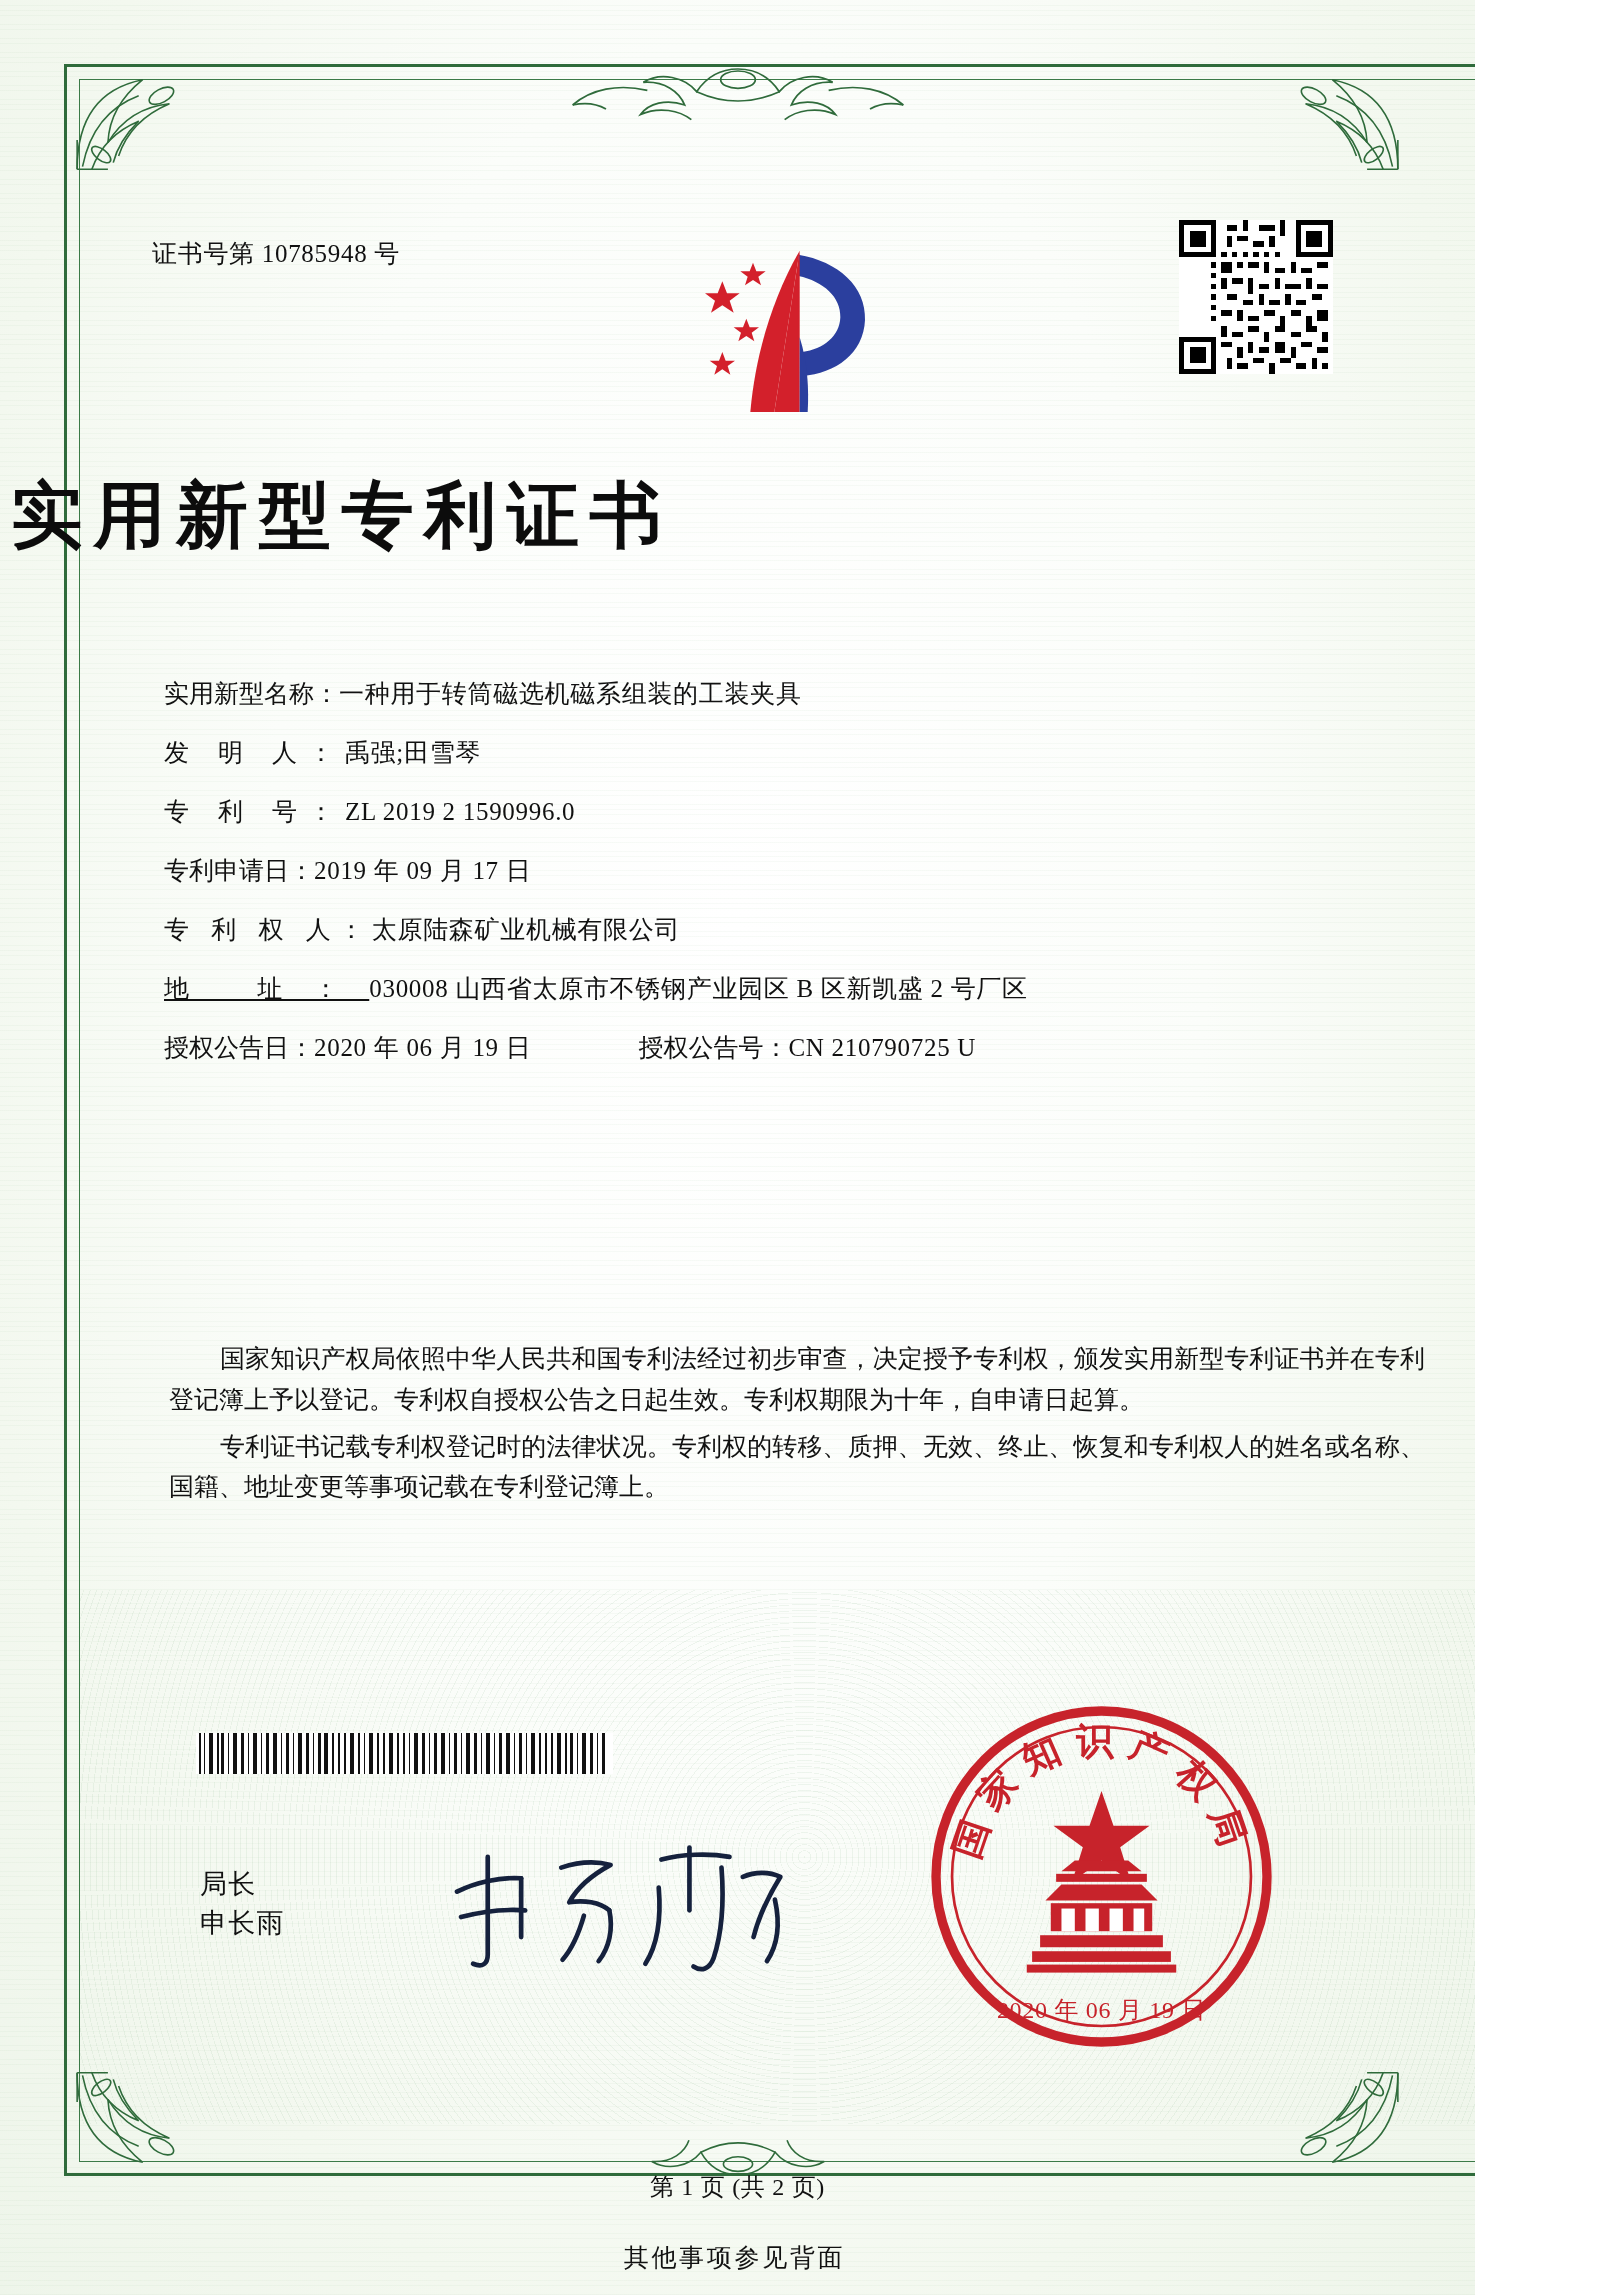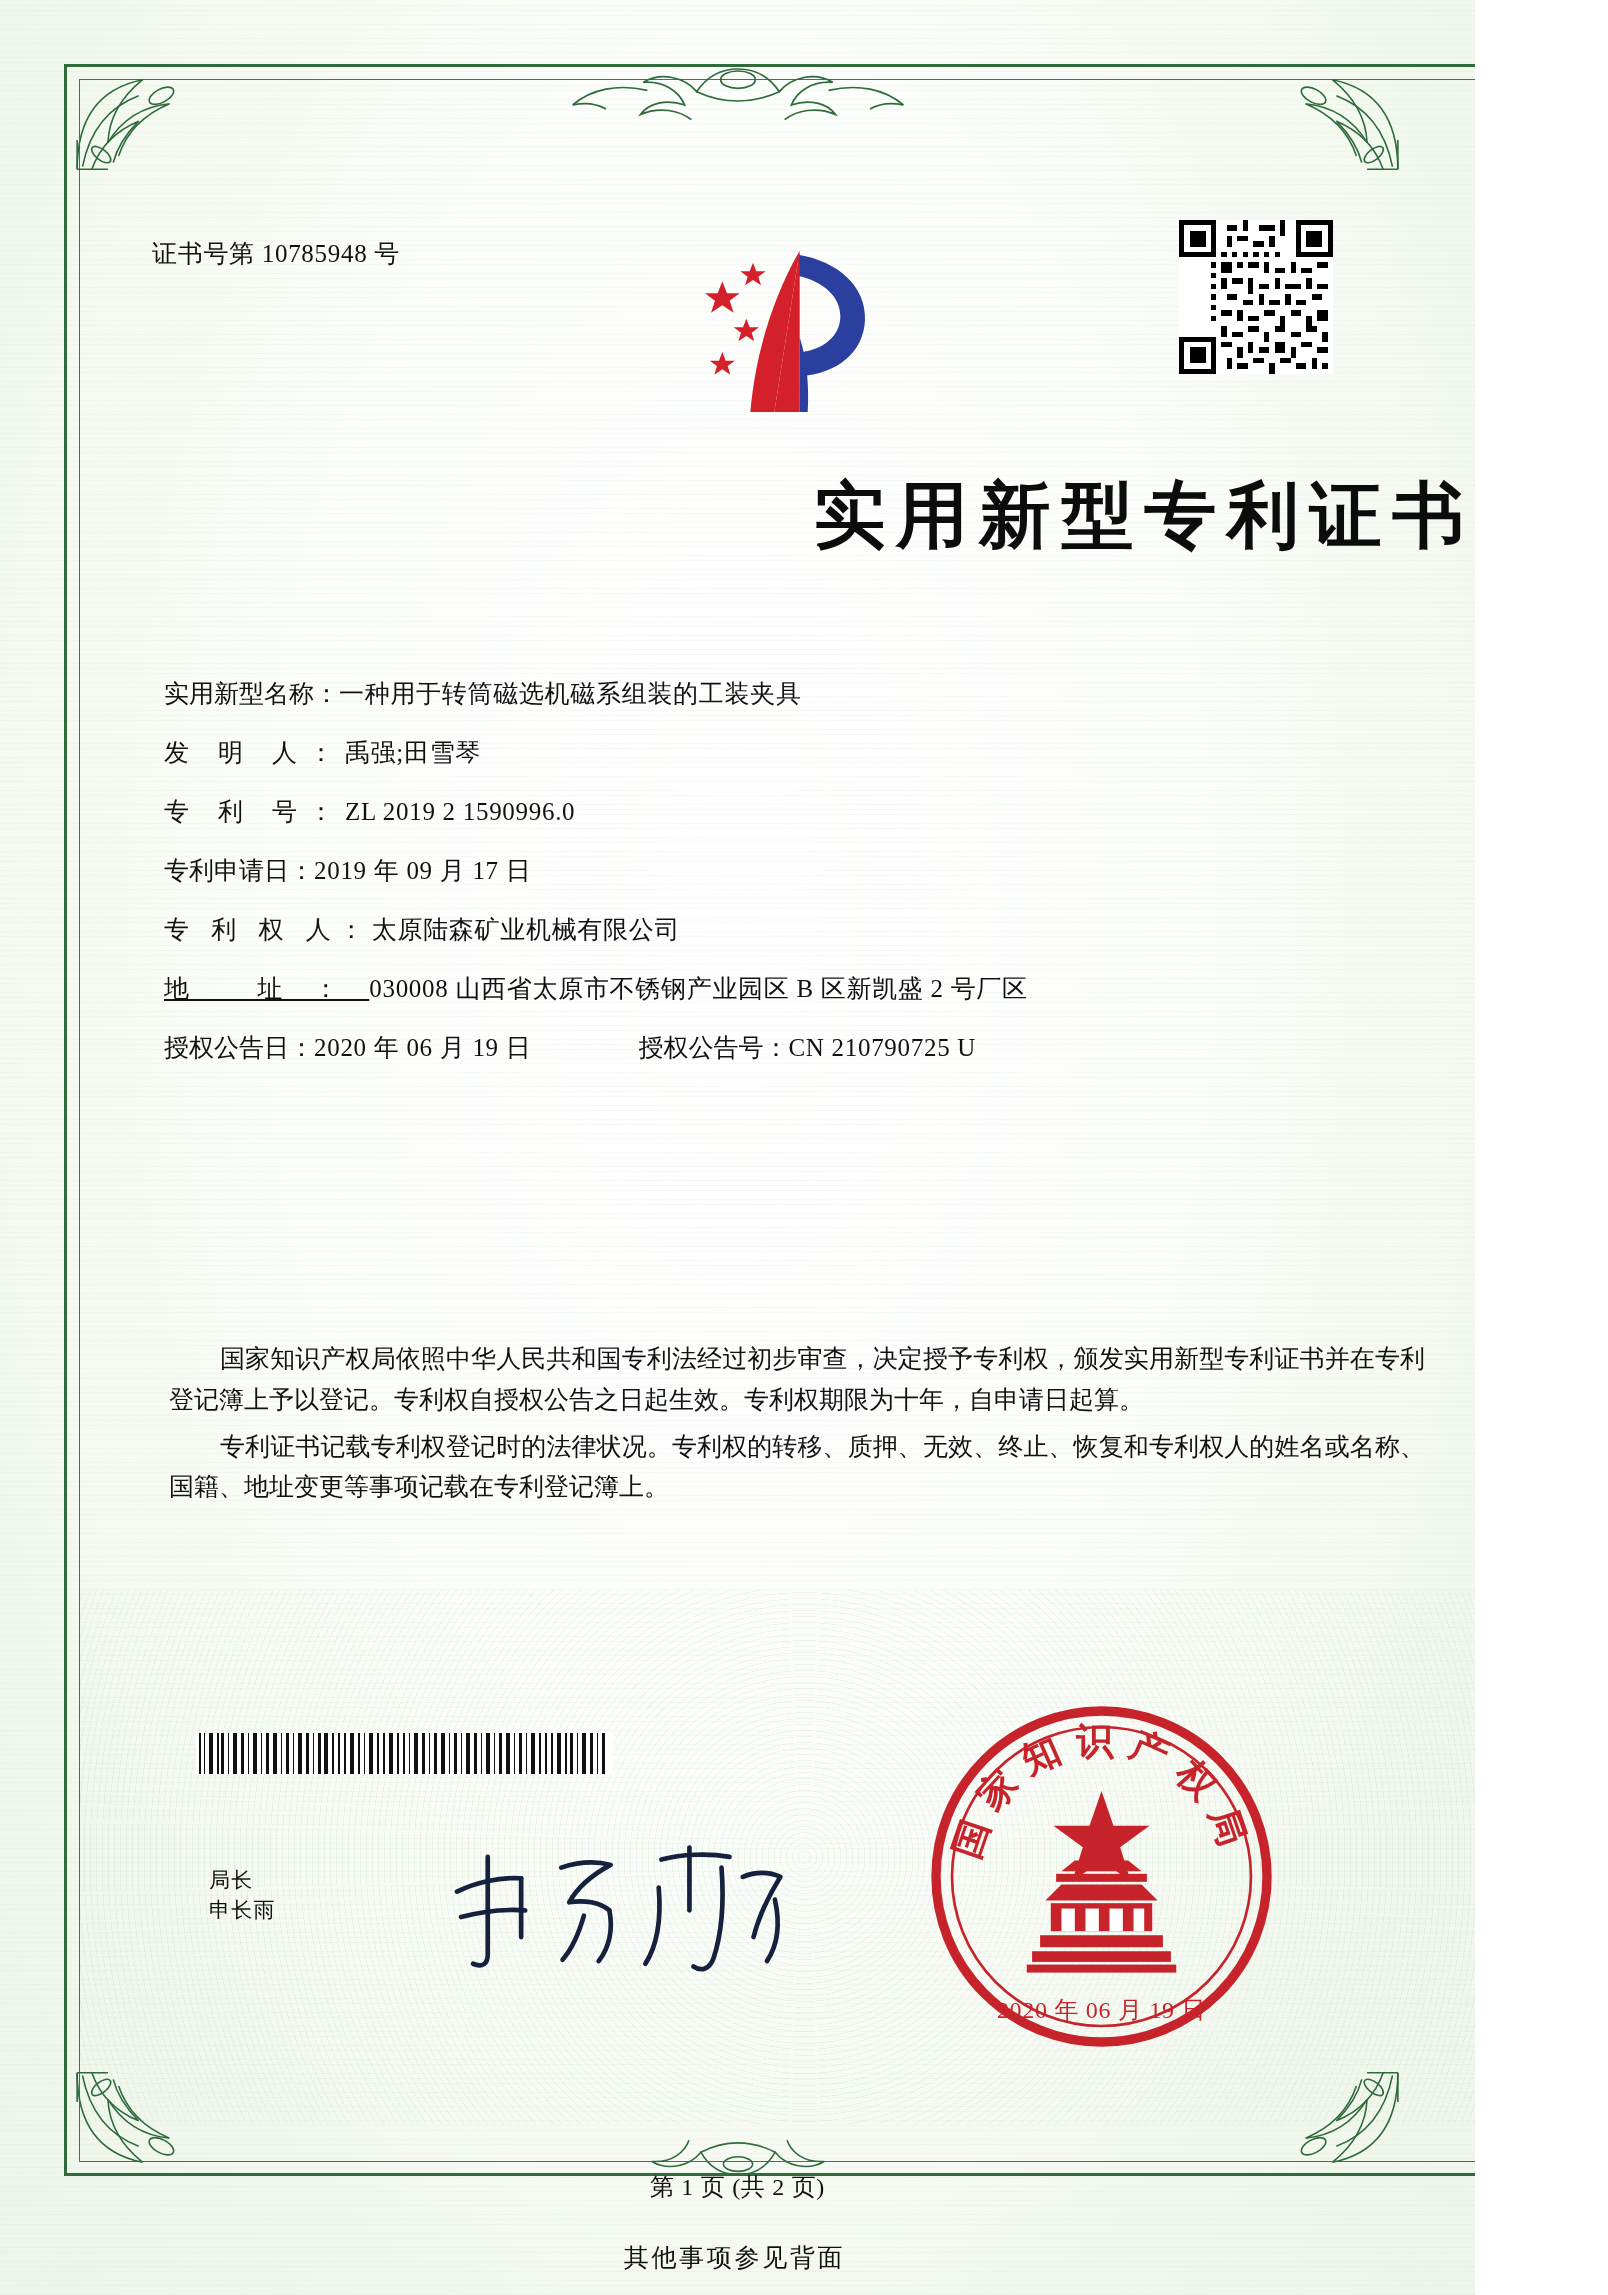--- a/index.html
+++ b/index.html
@@ -105,21 +105,21 @@
   .qr {
     position: absolute;
     right: 142px; top: 220px;
     width: 154px; height: 154px;
   }
   .qr svg { display:block; width:100%; height:100%; }
 
   .main-title {
     position: absolute;
     left: 0; right: 0; top: 468px;
-    text-align: right;
+    text-align: left;
     font-size: 72px;
     font-weight: bold;
     letter-spacing: 10.7px;
     text-indent: 10.7px;
     color: #0c0c0c;
     font-family: "DejaVu Serif", "Liberation Serif", serif;
   }
 
   
   .fields {
@@ -170,22 +170,22 @@
   .barcode {
     position: absolute;
     left: 194px; top: 1733px;
     width: 421px; height: 41px;
   }
   .barcode svg { display:block; width:100%; height:100%; }
 
   
   .sig-label {
     position: absolute;
-    left: 209px; top: 1865px;
-    font-size: 21px;
+    left: 200px; top: 1865px;
+    font-size: 27px;
     line-height: 1.45;
     letter-spacing: 1.3px;
   }
   .sig-hand {
     position: absolute;
     left: 441px; top: 1830px;
     width: 374px; height: 154px;
     color: #15213d;
   }
   .sig-hand svg { display:block; width:100%; height:100%; }

